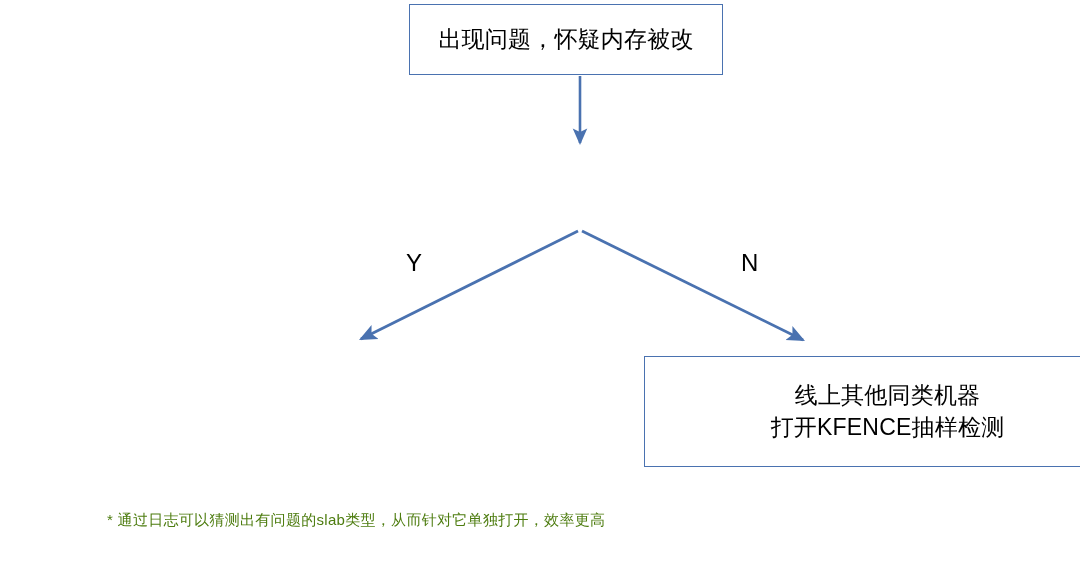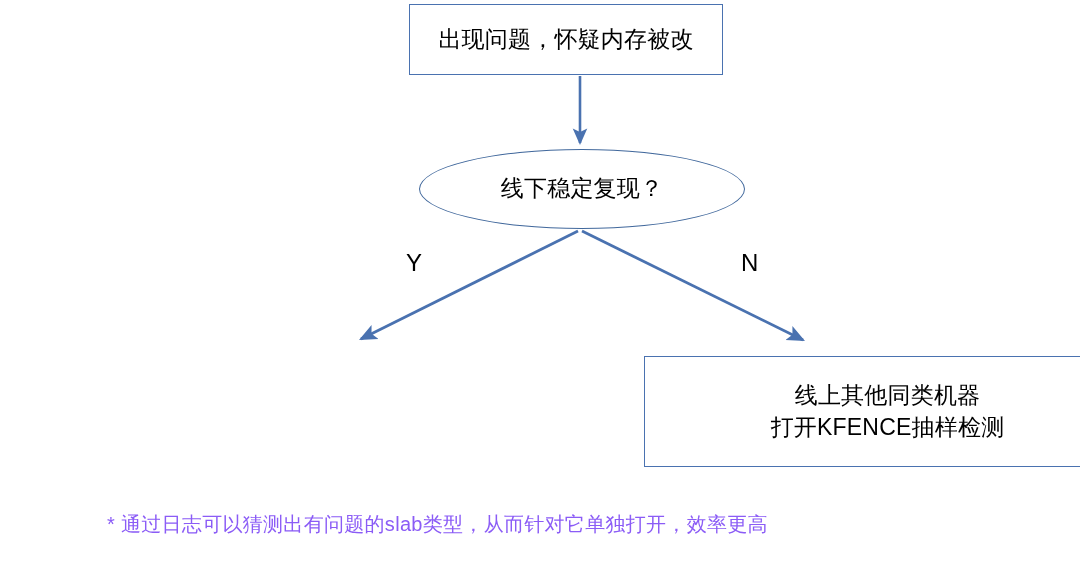--- a/index.html
+++ b/index.html
@@ -97,22 +97,22 @@
     color: #000000;
     line-height: 1;
   }
   #label-yes { left: 384px; top: 251px; }
   #label-no  { left: 719px; top: 251px; }
 
   #footnote {
     position: absolute;
     left: 85px;
     top: 511px;
-    font-size: 20px;
-    color: #8b5cf6;
+    font-size: 15px;
+    color: #4d7c0f;
     letter-spacing: 0.3px;
     white-space: nowrap;
   }
 </style>
 </head>
 <body>
 
 <div id="canvas">
 
   <svg class="connectors" viewBox="0 0 1080 568" xmlns="http://www.w3.org/2000/svg">
@@ -126,23 +126,20 @@
 
     <line x1="556" y1="231" x2="339" y2="339" stroke="#4a72b0" stroke-width="2.8" marker-end="url(#arrowhead)"></line>
 
     <line x1="560" y1="231" x2="781" y2="340" stroke="#4a72b0" stroke-width="2.8" marker-end="url(#arrowhead)"></line>
   </svg>
 
   <div class="node rect-node" id="node-problem">
     <span class="node-text">出现问题，怀疑内存被改</span>
   </div>
 
-  <div class="node" id="node-decision">
-    <span class="node-text">线下稳定复现？</span>
-  </div>
 
   <div class="edge-label" id="label-yes">Y</div>
 
   <div class="edge-label" id="label-no">N</div>
 
 
   <div class="node rect-node" id="node-online">
     <span class="node-text">线上其他同类机器
 打开KFENCE抽样检测</span>
   </div>

